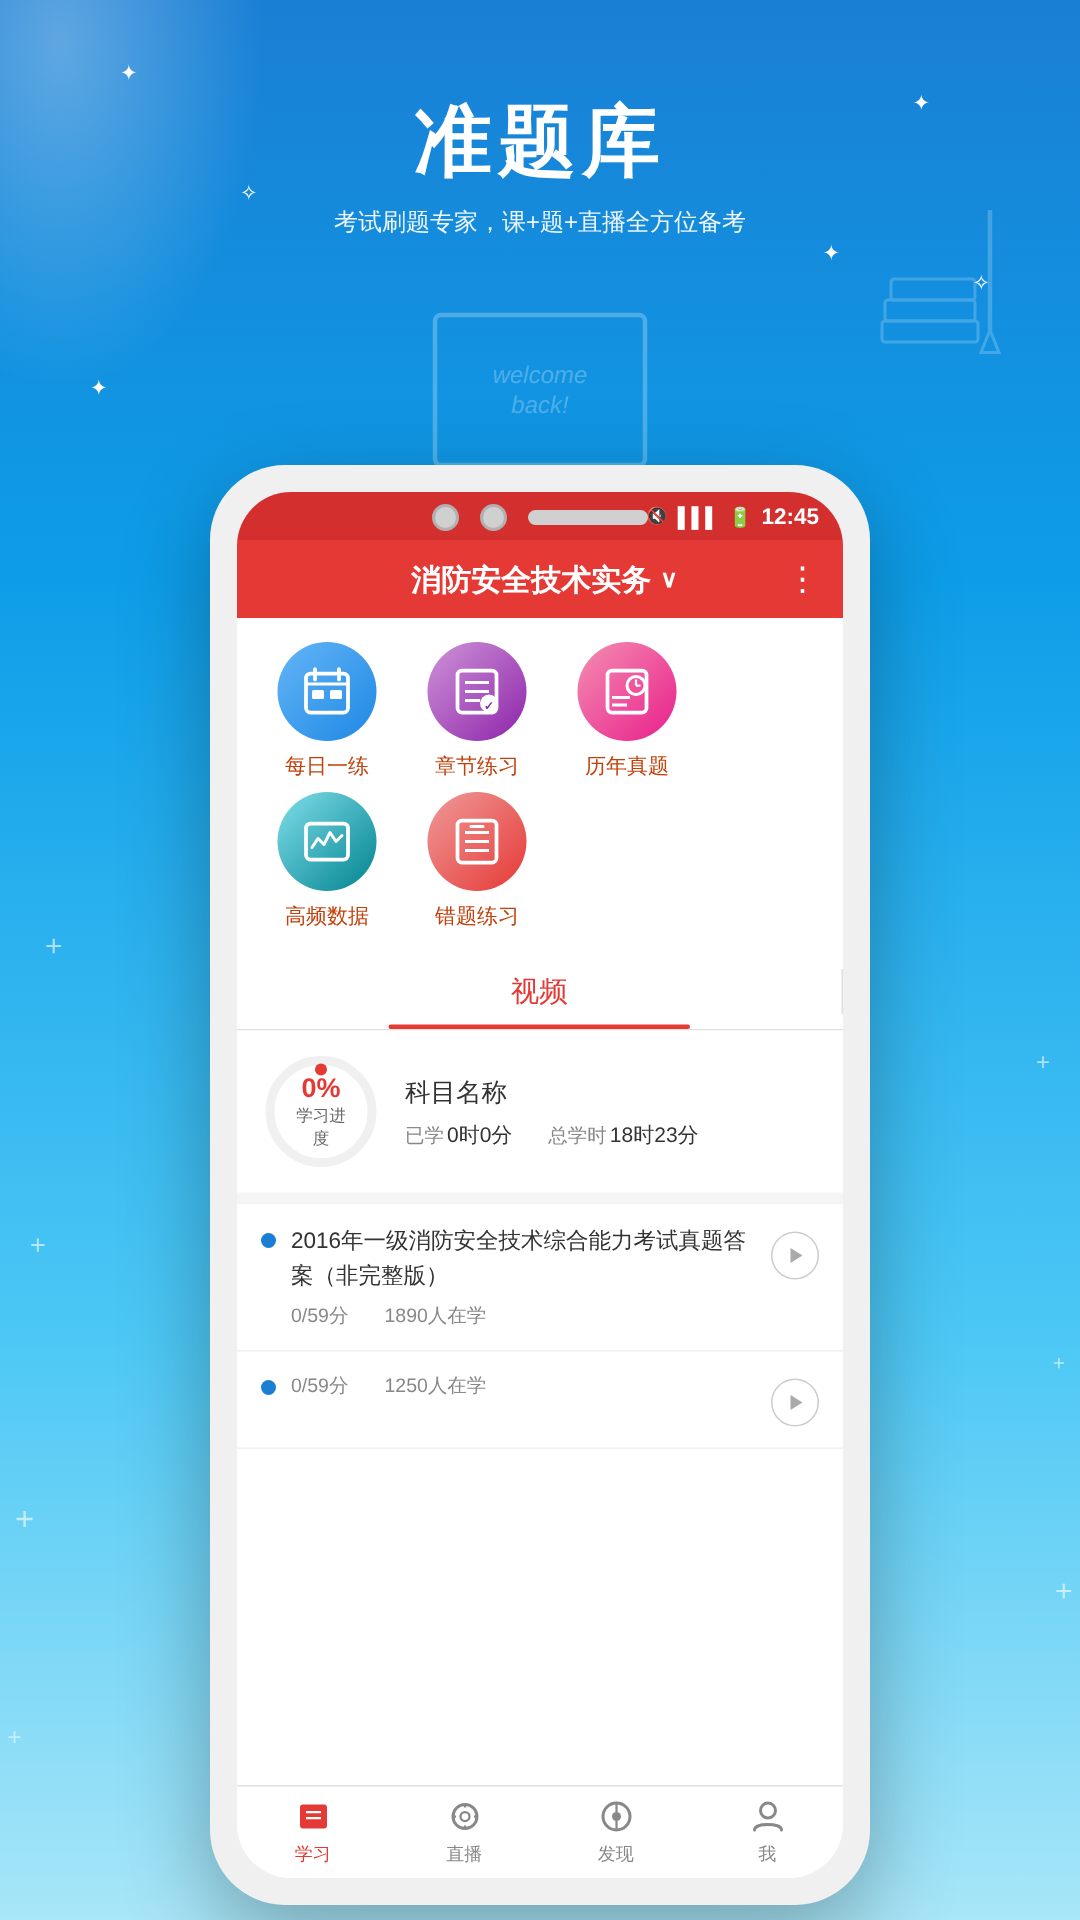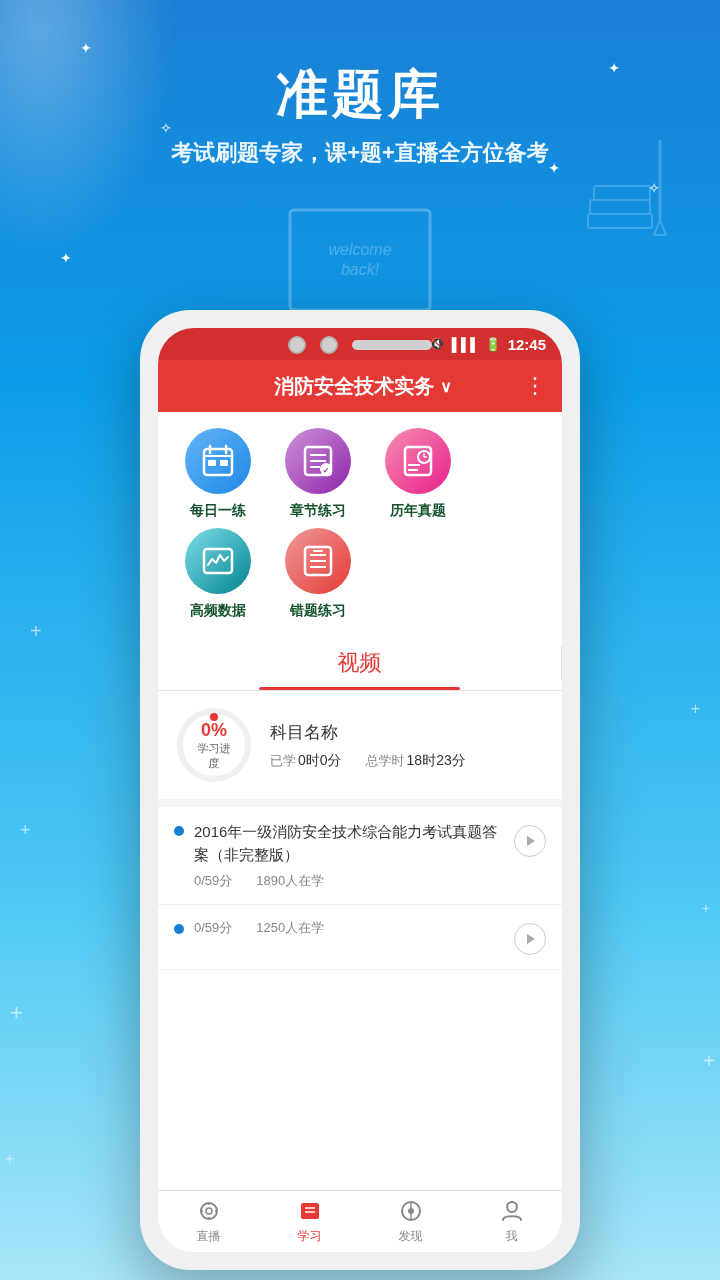--- a/index.html
+++ b/index.html
@@ -29,24 +29,23 @@
     }
 
     .top-title h1 {
       font-size: 52px;
       color: white;
       font-weight: 700;
       letter-spacing: 4px;
     }
 
     .top-title p {
-      font-size: 22px;
+      font-size: 16px;
       color: rgba(255,255,255,0.92);
       margin-top: 8px;
-      font-weight: bold;
     }
 
     
     .sparkle {
       position: absolute;
       color: white;
       font-size: 14px;
     }
 
     
@@ -227,22 +226,21 @@
       margin-bottom: 8px;
     }
 
     .icon-circle svg {
       width: 36px;
       height: 36px;
     }
 
     .icon-label {
       font-size: 14px;
-      color: #14532d;
-      font-weight: bold;
+      color: #c2410c;
     }
 
     
     .ic-blue { background: linear-gradient(135deg, #64b5f6, #1e88e5); }
     .ic-purple { background: linear-gradient(135deg, #ce93d8, #8e24aa); }
     .ic-pink { background: linear-gradient(135deg, #f48fb1, #e91e8c); }
     .ic-orange { background: linear-gradient(135deg, #ffcc80, #f57c00); }
     .ic-teal { background: linear-gradient(135deg, #80deea, #00838f); }
     .ic-red { background: linear-gradient(135deg, #ef9a9a, #e53935); }
 
@@ -250,21 +248,21 @@
     .content-tabs {
       display: flex;
       border-bottom: 1px solid #e0e0e0;
       background: white;
     }
 
     .content-tab {
       flex: 1;
       text-align: center;
       padding: 12px 12px;
-      font-size: 22px;
+      font-size: 19px;
       color: #333;
       position: relative;
     }
 
     .content-tab.active {
       color: #e53935;
     }
 
     .content-tab.active::after {
       content: '';
@@ -685,41 +683,41 @@
                 </svg>
               </div>
             </div>
 
           </div>
 
         </div>
 
         <div class="bottom-nav">
 
+          <div class="nav-item active">
+            <svg class="nav-icon" viewBox="0 0 26 26" fill="none" xmlns="http://www.w3.org/2000/svg">
+              <rect x="4" y="5" width="18" height="16" rx="2" fill="#e53935"></rect>
+              <line x1="8" y1="10" x2="18" y2="10" stroke="white" stroke-width="1.5"></line>
+              <line x1="8" y1="14" x2="18" y2="14" stroke="white" stroke-width="1.5"></line>
+            </svg>
+            <span class="nav-label" style="color:#e53935;">学习</span>
+          </div>
+
           <div class="nav-item">
             <svg class="nav-icon" viewBox="0 0 26 26" fill="none" xmlns="http://www.w3.org/2000/svg">
               <circle cx="13" cy="13" r="8" stroke="#888" stroke-width="2" fill="none"></circle>
               <circle cx="13" cy="13" r="3" stroke="#888" stroke-width="1.5" fill="none"></circle>
               <line x1="13" y1="5" x2="13" y2="7" stroke="#888" stroke-width="1.5"></line>
               <line x1="13" y1="19" x2="13" y2="21" stroke="#888" stroke-width="1.5"></line>
               <line x1="5" y1="13" x2="7" y2="13" stroke="#888" stroke-width="1.5"></line>
               <line x1="19" y1="13" x2="21" y2="13" stroke="#888" stroke-width="1.5"></line>
             </svg>
             <span class="nav-label">直播</span>
           </div>
 
-          <div class="nav-item active">
-            <svg class="nav-icon" viewBox="0 0 26 26" fill="none" xmlns="http://www.w3.org/2000/svg">
-              <rect x="4" y="5" width="18" height="16" rx="2" fill="#e53935"></rect>
-              <line x1="8" y1="10" x2="18" y2="10" stroke="white" stroke-width="1.5"></line>
-              <line x1="8" y1="14" x2="18" y2="14" stroke="white" stroke-width="1.5"></line>
-            </svg>
-            <span class="nav-label" style="color:#e53935;">学习</span>
-          </div>
-
           <div class="nav-item">
             <svg class="nav-icon" viewBox="0 0 26 26" fill="none" xmlns="http://www.w3.org/2000/svg">
               <circle cx="13" cy="13" r="9" stroke="#888" stroke-width="2" fill="none"></circle>
               <circle cx="13" cy="13" r="3" fill="#888"></circle>
               <line x1="13" y1="4" x2="13" y2="10" stroke="#888" stroke-width="1.5"></line>
               <line x1="13" y1="16" x2="13" y2="22" stroke="#888" stroke-width="1.5"></line>
             </svg>
             <span class="nav-label">发现</span>
           </div>
 

